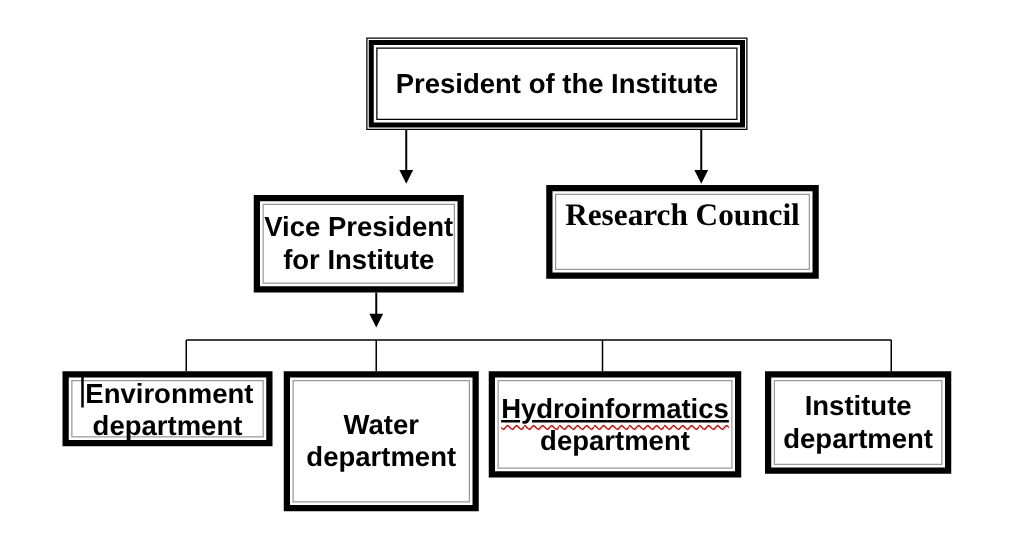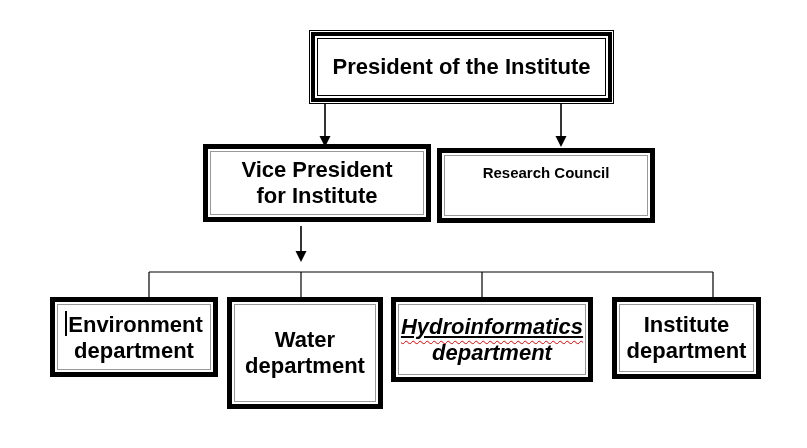--- a/index.html
+++ b/index.html
@@ -3,38 +3,38 @@
 <meta charset="utf-8">
 <style>
   html,body{margin:0;padding:0;background:#ffffff;}
   .stage{
     position:relative;width:807px;height:448px;background:#ffffff;overflow:hidden;
     font-family:"Liberation Sans", sans-serif;color:#000;
   }
   .connectors{position:absolute;left:0;top:0;width:807px;height:448px;}
   .node{position:absolute;box-sizing:border-box;background:#ffffff;}
   
-  .tri1{box-sizing:border-box;width:100%;height:100%;border:1px solid #000;padding:1px;margin-left:16px;}
+  .tri1{box-sizing:border-box;width:100%;height:100%;border:1px solid #000;padding:1px;}
   .tri2{box-sizing:border-box;width:100%;height:100%;border:4px solid #000;padding:2px;}
   .tri3{box-sizing:border-box;width:100%;height:100%;border:1px solid #000;
         display:flex;flex-direction:column;justify-content:center;align-items:center;}
   
   .dbl{box-sizing:border-box;width:100%;height:100%;border:5px solid #000;padding:2px;}
   .dbl-inner{box-sizing:border-box;width:100%;height:100%;border:1px solid #999;
         display:flex;flex-direction:column;justify-content:center;align-items:center;}
   .top-align .dbl-inner{justify-content:flex-start;padding-top:4px;}
   .line{font-weight:bold;font-size:22px;line-height:26px;text-align:center;white-space:nowrap;}
-  .serif .line{font-family:Liberation Sans, sans-serif;font-size:15px;}
+  .serif .line{font-family:Liberation Serif, serif;font-size:25px;}
   
   .pos-president{left:293px;top:30px;width:305px;height:74px;}
-  .pos-vp{left:203px;top:144px;width:228px;height:78px;border-radius:18px;}
+  .pos-vp{left:203px;top:156px;width:168px;height:78px;border-radius:18px;}
   .pos-council{left:437px;top:148px;width:218px;height:75px;}
-  .pos-environment{left:50px;top:297px;width:168px;height:80px;}
+  .pos-environment{left:50px;top:297px;width:168px;height:60px;}
   .pos-water{left:227px;top:297px;width:156px;height:112px;}
-  .pos-hydroinf{left:391px;top:297px;width:202px;height:85px;font-style:italic;}
+  .pos-hydroinf{left:391px;top:297px;width:202px;height:85px;}
   .pos-hydraulics{left:612px;top:297px;width:149px;height:82px;}
   
   .caret{display:inline-block;width:2px;height:25px;background:#000;vertical-align:-4px;margin-right:1px;}
   
   .sq{text-decoration:underline wavy #e00000;text-decoration-thickness:1px;text-underline-offset:6px;}
   .ul{text-decoration:underline solid #000;text-decoration-thickness:2px;text-underline-offset:2px;}
 </style>
 </head>
 <body>
 

